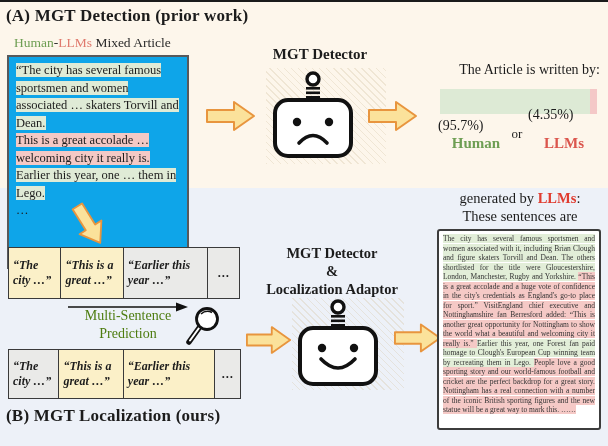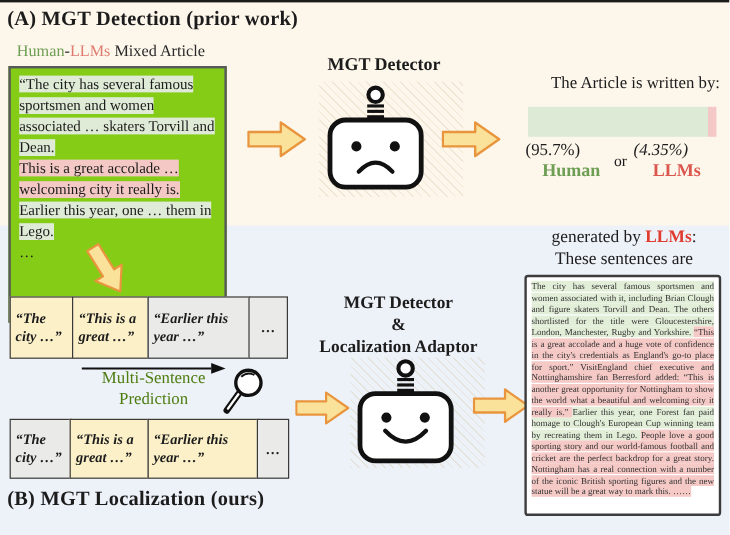--- a/index.html
+++ b/index.html
@@ -11,38 +11,38 @@
   .top-border{left:0;top:0;width:608px;height:2px;background:#1b1b1b;}
 
   .heading{font-weight:bold;font-size:17px;letter-spacing:.2px;}
   .heading-a{left:6px;top:6px;}
   .heading-b{left:6px;top:406px;}
 
   .mixed-label{left:14px;top:35px;font-size:13.5px;color:#2a2a2a;}
   .green-inline{color:#6E9E53;}
   .red-inline{color:#E07A6E;}
 
-  .article-box{left:7px;top:55px;width:182px;height:214px;background:#84cc16;
+  .article-box{left:7px;top:55px;width:182px;height:214px;background:#0ea5e9;
                border:2px solid #58595B;padding:5px 7px;font-size:12.5px;line-height:1.4;
                box-sizing:border-box;overflow:hidden;}
   .hl-green{background:#DFEBD6;}
   .hl-red{background:#F4C9C5;}
 
   .detector-title{left:240px;top:46px;width:160px;text-align:center;font-weight:bold;font-size:15px;}
   .hatch{background:repeating-linear-gradient(45deg, rgba(215,200,170,.35) 0 1px, rgba(255,255,255,0) 1px 5px);}
   .hatch-a{left:266px;top:68px;width:120px;height:96px;}
   .hatch-b{left:292px;top:298px;width:112px;height:92px;}
 
   .result-a-title{left:437px;top:62px;width:163px;text-align:right;font-size:14px;}
   .prob-bar{left:440px;top:89px;width:157px;height:25px;display:flex;}
   .bar-human{background:#DDEAD5;height:100%;}
   .bar-llms{background:#F4C8C7;height:100%;flex:1;}
   .pct{font-size:14px;text-align:left;}
   .pct-human{left:438px;top:118px;width:76px;}
-  .pct-llms{left:528px;top:118px;width:72px;font-style:italic;}
+  .pct-llms{left:528px;top:107px;width:72px;}
   .or-label{left:503px;top:126px;width:28px;text-align:center;font-size:13px;}
   .who-label{font-weight:bold;font-size:15px;text-align:center;}
   .human-label{left:438px;top:135px;width:76px;color:#6E9E53;}
   .llms-label{left:528px;top:135px;width:72px;color:#DB564D;}
 
   .seg-row{display:flex;align-items:stretch;}
   .seg-row-1{left:8px;top:247px;}
   .seg-row-2{left:8px;top:349px;}
   .cell{border:1.6px solid #3a3a3a;box-sizing:border-box;height:52px;
         font-size:12px;font-weight:bold;font-style:italic;padding:4px 4px;

